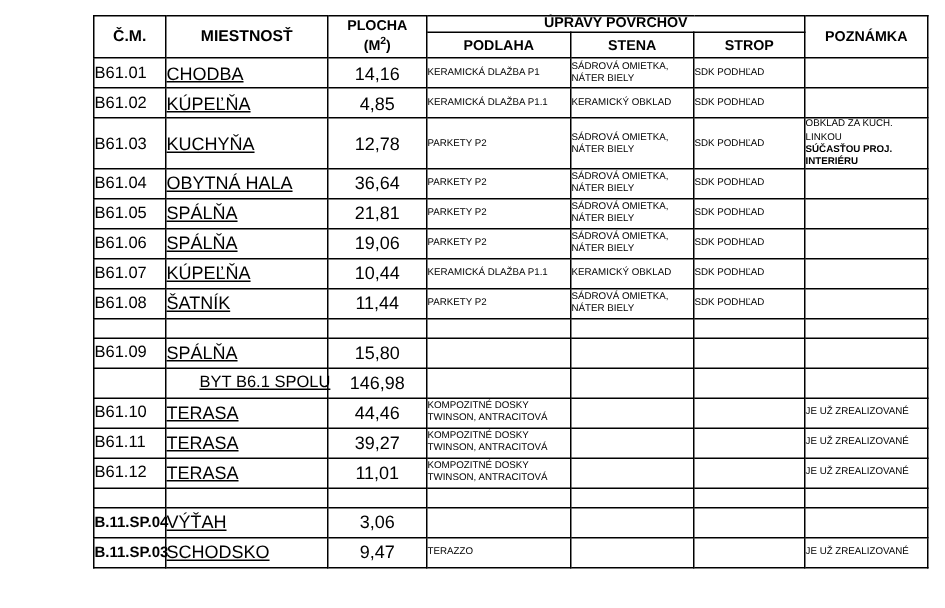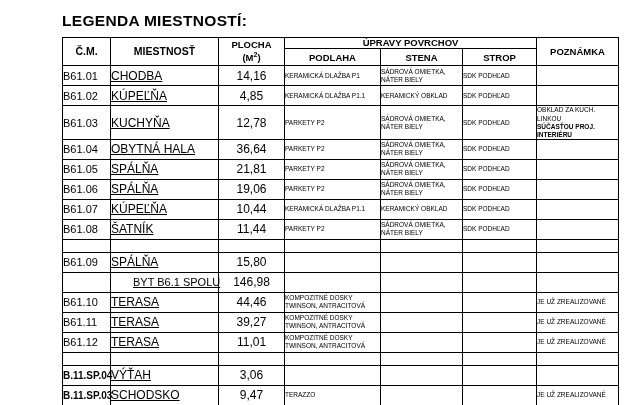--- a/index.html
+++ b/index.html
@@ -102,21 +102,20 @@
   tr.spolu td.name {
     font-size: 11px;
     padding-left: 22px;
   }
 </style>
 </head>
 <body>
 
 <div class="page">
 
-  <div class="doc-title">LEGENDA MIESTNOSTÍ:</div>
 
   <table class="legend">
     <colgroup>
       <col class="c-cm">
         <col class="c-name">
         <col class="c-area">
       <col class="c-floor">
         <col class="c-wall">
         <col class="c-ceil">
         <col class="c-note">

